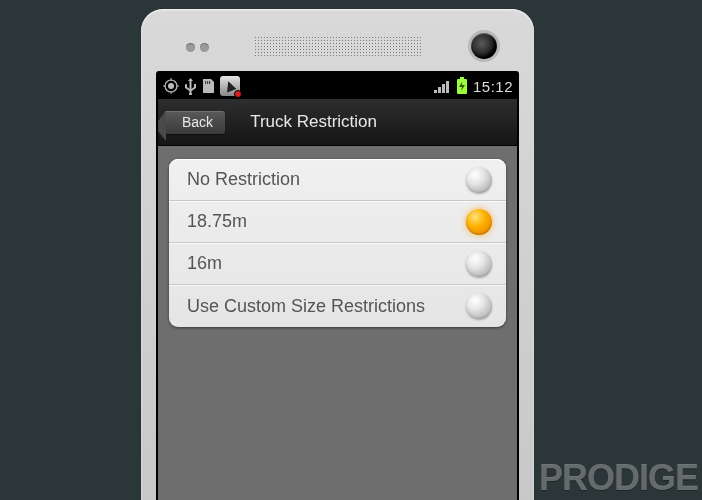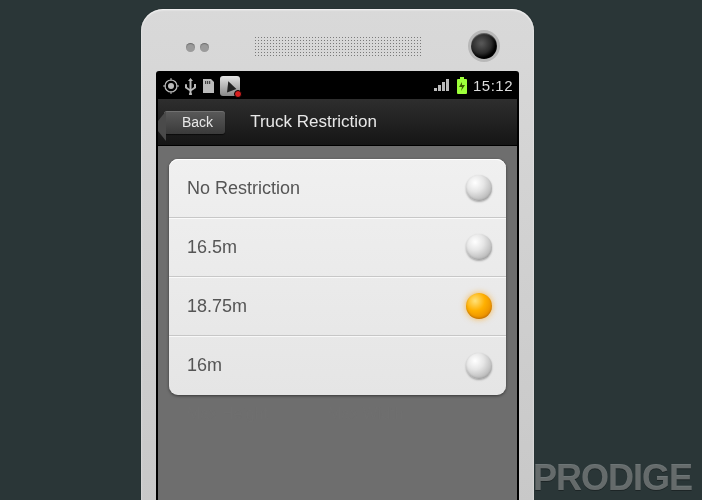--- a/index.html
+++ b/index.html
@@ -77,21 +77,21 @@
     height: 26px;
     background: #000;
     display: flex;
     align-items: center;
     padding: 0 4px;
     color: #fff;
     font-size: 13px;
   }
   .status-left { display: flex; gap: 4px; align-items: center; }
   .status-bar svg { display: block; }
-  .status-right { margin-left: auto; display: flex; gap: 5px; }
+  .status-right { margin-left: auto; display: flex; gap: 5px; align-items: center; }
   .clock { font-size: 15px; color: #ddd; letter-spacing: 0.5px; }
   .red-dot {
     position: absolute; right: -2px; bottom: -2px;
     width: 8px; height: 8px; background: #d92020; border-radius: 50%;
     border: 1px solid #000;
   }
   .nav-icon { width: 20px; height: 20px; position: relative; background: linear-gradient(#e5e5e5,#888); border-radius:3px; display:flex; align-items:center; justify-content:center; }
   .nav-icon::before { content:""; width:0; height:0; border-left:5px solid transparent; border-right:5px solid transparent; border-bottom:10px solid #222; transform: rotate(-20deg); }
   
   .title-bar {
@@ -133,21 +133,21 @@
   .content {
     padding: 13px 11px 0 11px;
   }
   .list {
     background: linear-gradient(#f0f0f0,#e5e5e5);
     border-radius: 9px;
     box-shadow: 0 1px 3px rgba(0,0,0,0.5), inset 0 1px 0 #fff;
     overflow: hidden;
   }
   .row {
-    height: 59px;
+    height: 42px;
     display: flex;
     align-items: center;
     padding: 0 14px 0 18px;
     border-bottom: 1px solid #c7c7c7;
     box-shadow: inset 0 1px 0 rgba(255,255,255,0.7);
     color: #555;
     font-size: 18px;
     cursor: pointer;
   }
   .row:last-child { border-bottom: none; }
@@ -166,21 +166,21 @@
   .bottom-labels {
     display: flex;
     padding: 10px 14px 0 18px;
     color: #6f6f6f;
     font-size: 16px;
   }
   .bottom-labels span:nth-child(2){ margin-left: 60px; }
   
   .watermark {
     position: absolute;
-    right: 10px;
+    right: 4px;
     bottom: 6px;
     color: rgba(255,255,255,0.32);
     font-family: Arial, sans-serif;
     font-size: 26px;
     font-weight: 900;
     text-align: right;
     line-height: 0.85;
     letter-spacing: -1px;
     text-shadow: 0 1px 0 rgba(0,0,0,0.3);
     pointer-events: none;
@@ -258,29 +258,29 @@
         <div class="title-text">Truck Restriction</div>
       </div>
 
       <div class="content">
         <div class="list">
           <div class="row">
             <span>No Restriction</span>
             <span class="radio"></span>
           </div>
           <div class="row">
-            <span>16.5m</span>
-            <span class="radio"></span>
-          </div>
-          <div class="row">
             <span>18.75m</span>
             <span class="radio selected"></span>
           </div>
           <div class="row">
             <span>16m</span>
+            <span class="radio"></span>
+          </div>
+          <div class="row">
+            <span>Use Custom Size Restrictions</span>
             <span class="radio"></span>
           </div>
         </div>
         <div class="bottom-labels">
           <span>Max Height</span>
           <span>Max Width</span>
         </div>
       </div>
 
     </div>

